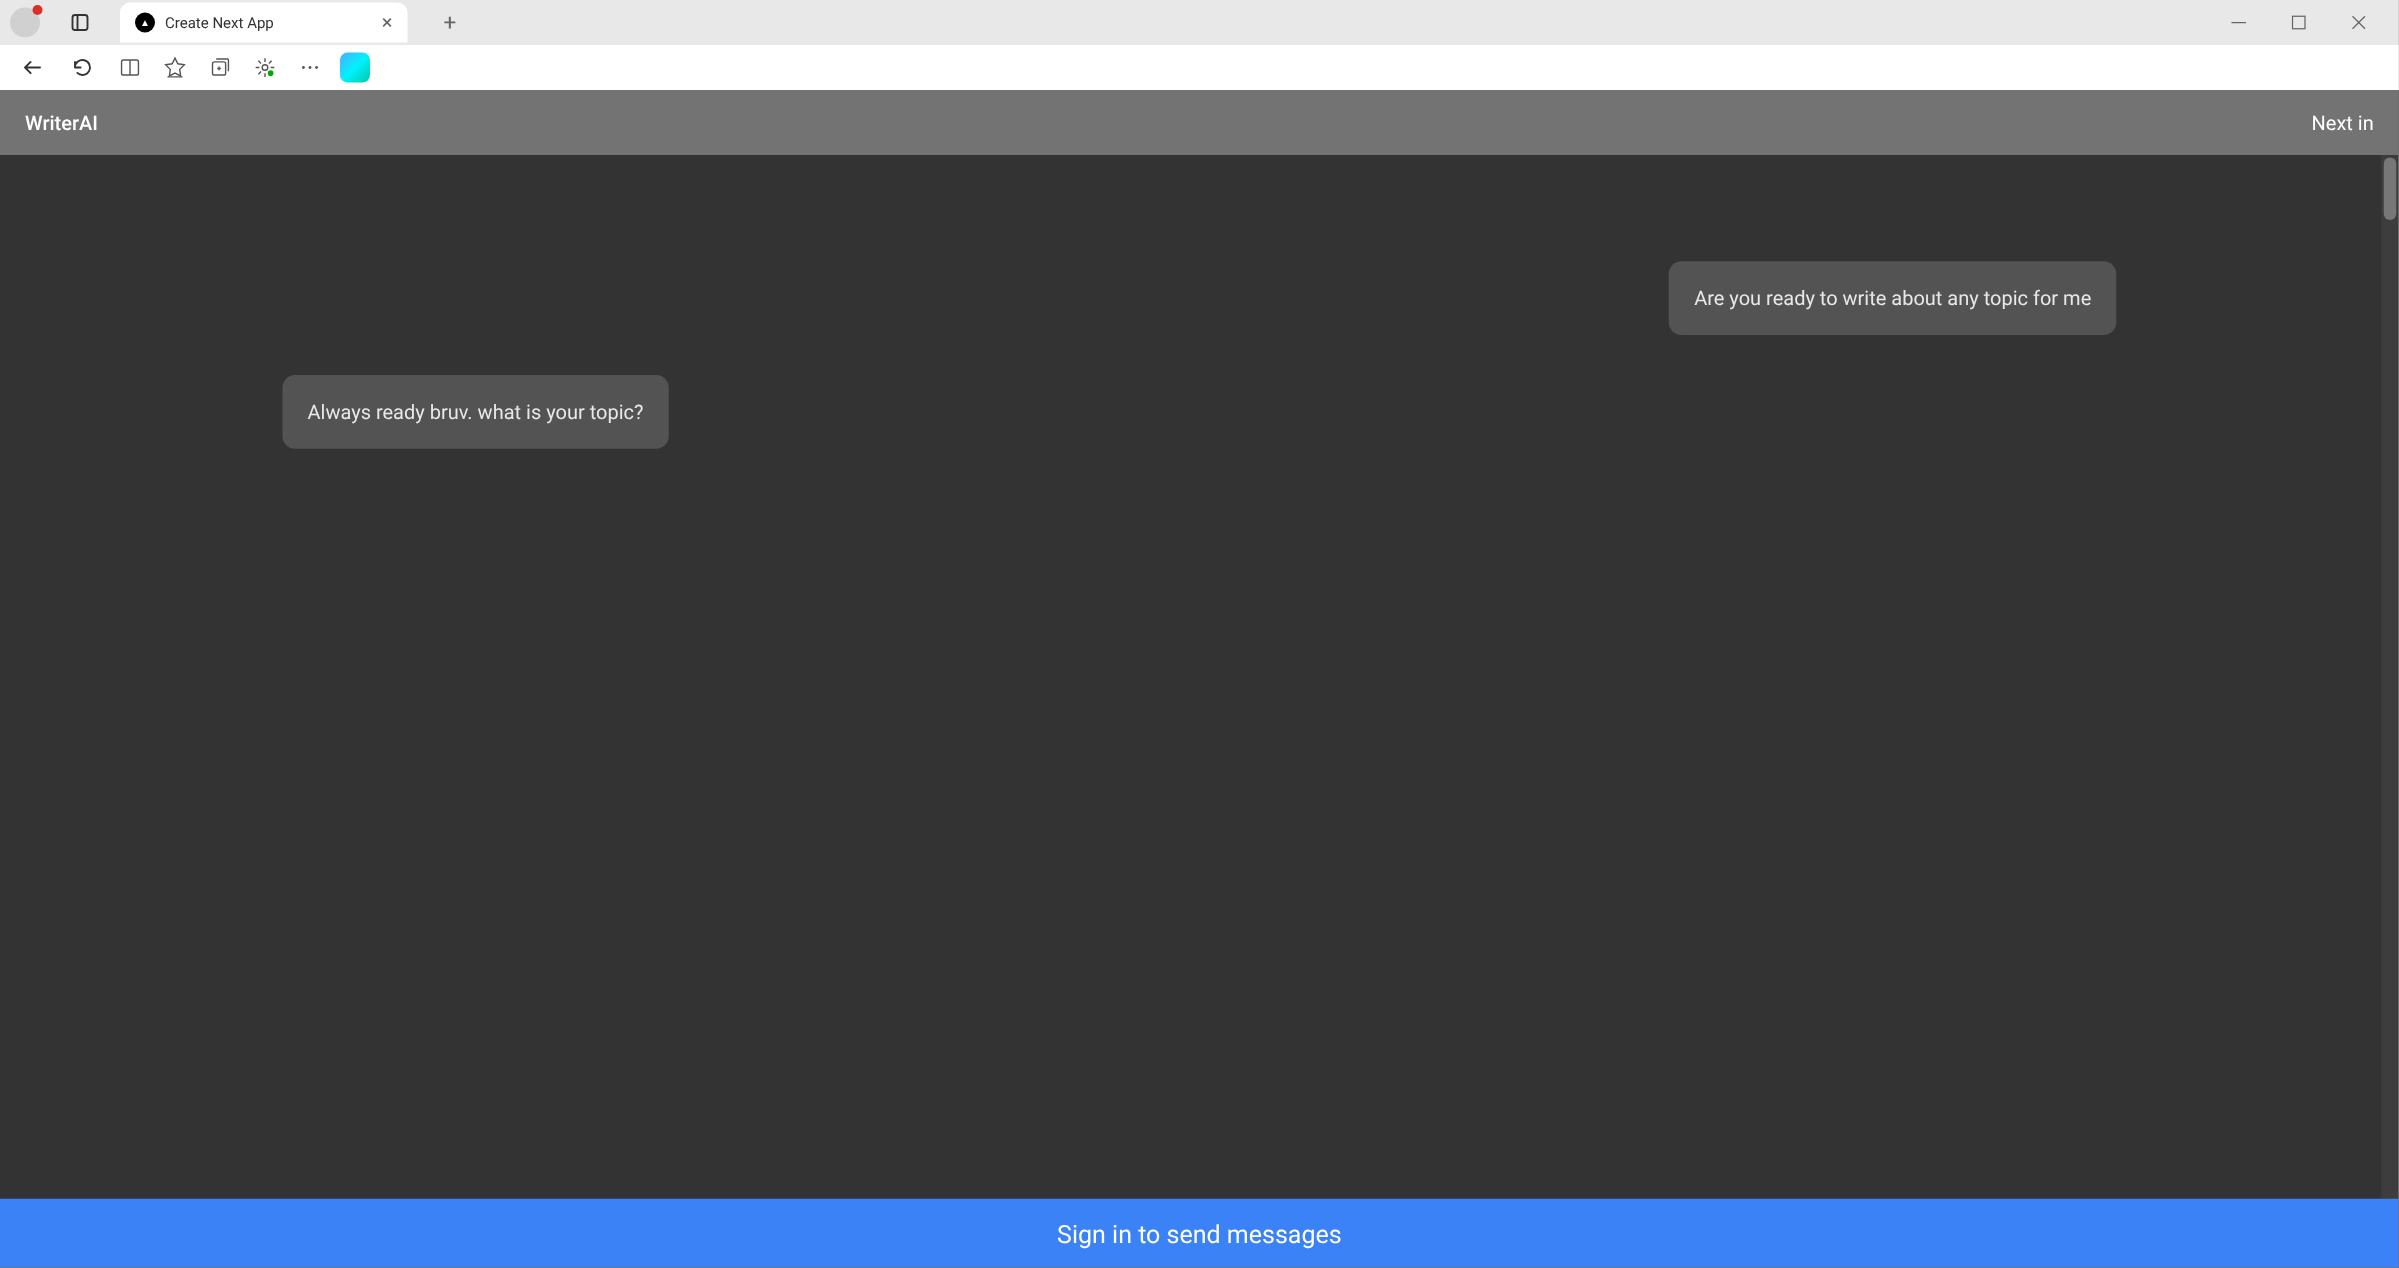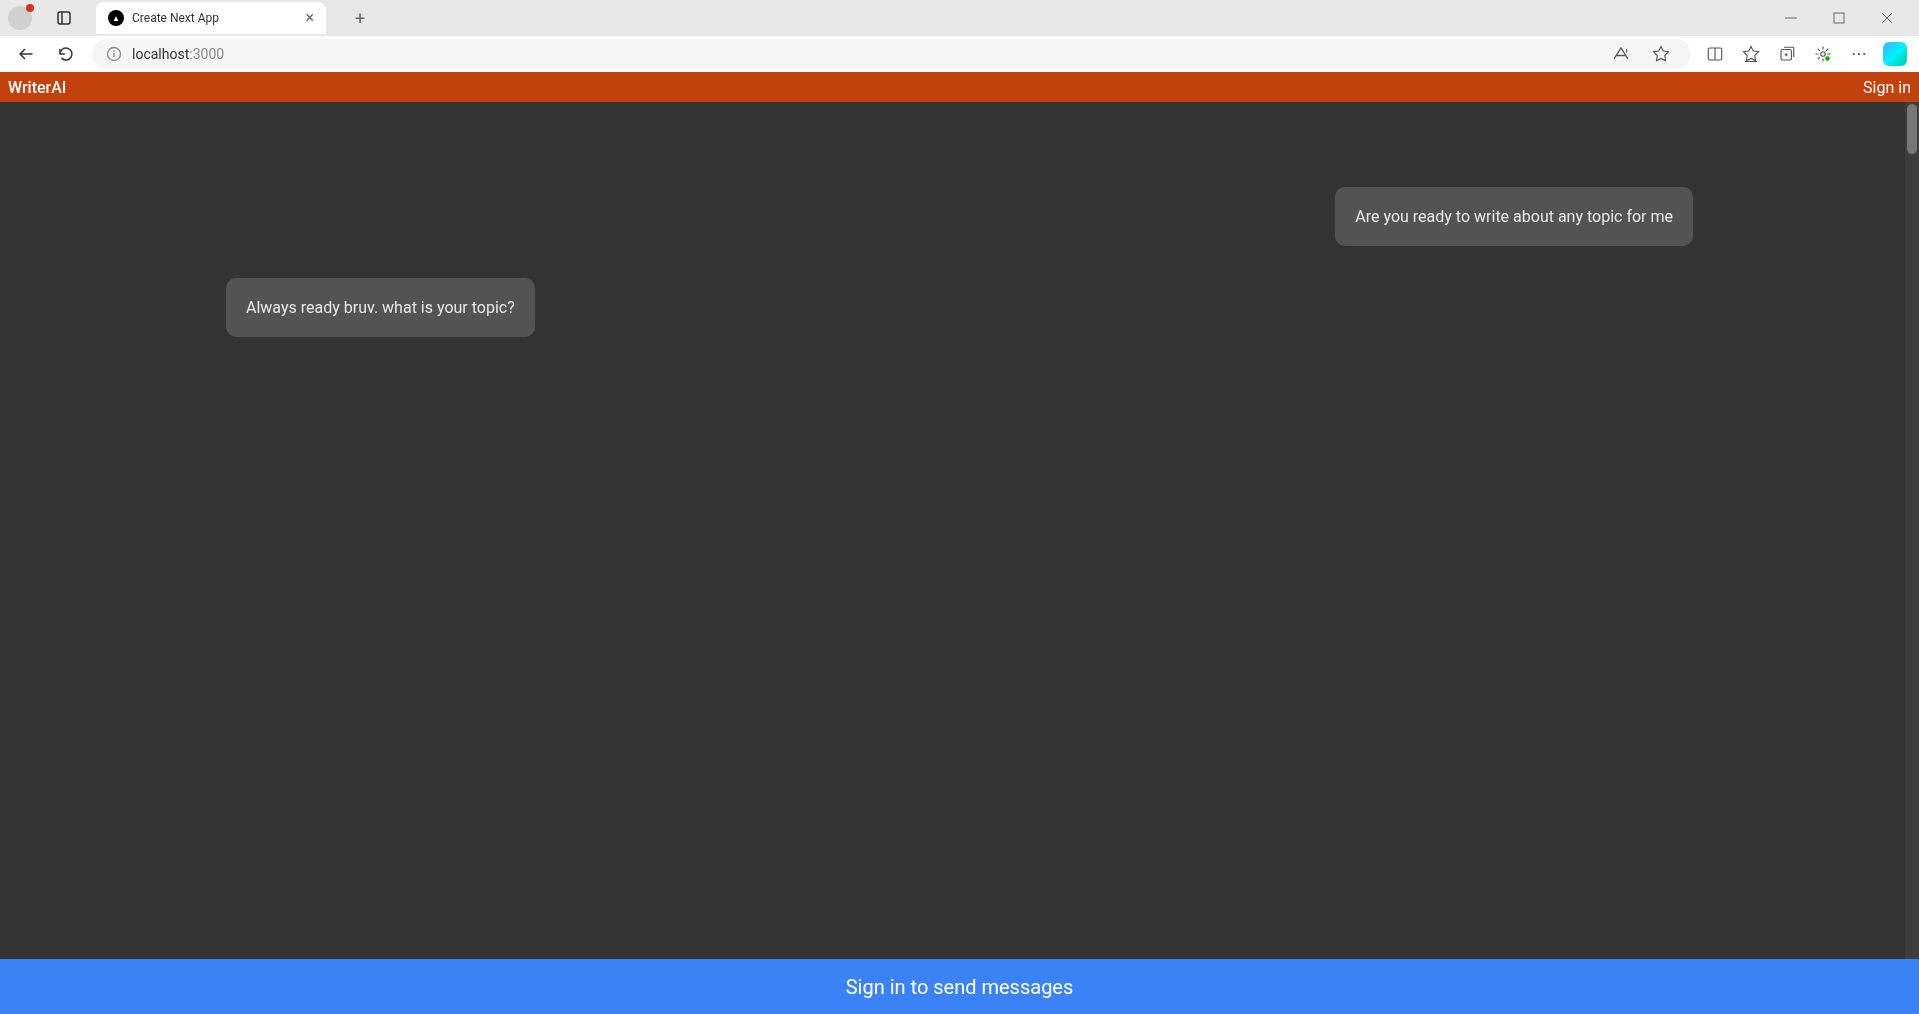--- a/index.html
+++ b/index.html
@@ -200,26 +200,26 @@
     
     .app-container {
       height: calc(1014px - 72px);
       background: #333;
       display: flex;
       flex-direction: column;
       position: relative;
     }
     
     .app-header {
-      height: 30px;
-      background: #c2410c;
+      height: 52px;
+      background: #737373;
       display: flex;
       align-items: center;
       justify-content: space-between;
-      padding: 0 8px;
+      padding: 0 20px;
     }
     
     .app-logo {
       color: #fff;
       font-size: 16px;
       font-weight: 500;
     }
     
     .sign-in-btn {
       color: #fff;
@@ -338,45 +338,20 @@
     <div class="nav-btn">
       <svg width="18" height="18" viewBox="0 0 24 24">
           <path d="M20 12H4M4 12L10 6M4 12L10 18" stroke="#333" stroke-width="2" fill="none" stroke-linecap="round" stroke-linejoin="round"></path>
         </svg>
     </div>
     <div class="nav-btn">
       <svg width="18" height="18" viewBox="0 0 24 24">
           <path d="M4 12a8 8 0 1 1 2.5 5.8M4 12V6M4 12H10" stroke="#333" stroke-width="2" fill="none" stroke-linecap="round" stroke-linejoin="round"></path>
         </svg>
     </div>
-    <div class="url-bar">
-      <div class="url-info-icon" style="font-size:10px;font-weight:bold;border:none;">
-        <svg width="16" height="16" viewBox="0 0 16 16">
-            <circle cx="8" cy="8" r="6.5" fill="none" stroke="#888" stroke-width="1.3"></circle>
-            <circle cx="8" cy="5" r="0.8" fill="#888"></circle>
-            <line x1="8" y1="7" x2="8" y2="11" stroke="#888" stroke-width="1.3"></line>
-          </svg>
-      </div>
-      <span class="url-text">
-        <span>localhost</span><span class="port">:3000</span>
-      </span>
-      <div class="browser-actions">
-        <div class="browser-action">
-          <svg width="18" height="18" viewBox="0 0 24 24">
-              <path d="M3 18L12 4L21 18M6 14H18" stroke="#555" stroke-width="1.8" fill="none" stroke-linecap="round"></path>
-              <path d="M19 6C20 7 20 9 19 10" stroke="#555" stroke-width="1.5" fill="none"></path>
-            </svg>
-        </div>
-        <div class="browser-action">
-          <svg width="18" height="18" viewBox="0 0 24 24">
-              <path d="M12 2l3 6 7 1-5 5 1 7-6-3-6 3 1-7-5-5 7-1z" stroke="#555" stroke-width="1.5" fill="none"></path>
-            </svg>
-        </div>
-      </div>
-    </div>
     <div class="browser-action">
       <svg width="18" height="18" viewBox="0 0 24 24">
           <rect x="3" y="4" width="18" height="16" rx="2" stroke="#555" stroke-width="1.5" fill="none"></rect>
           <line x1="12" y1="4" x2="12" y2="20" stroke="#555" stroke-width="1.5"></line>
         </svg>
     </div>
     <div class="browser-action">
       <svg width="18" height="18" viewBox="0 0 24 24">
           <path d="M12 2l3 6 7 1-5 5 1 7-6-3-6 3 1-7-5-5 7-1z" stroke="#555" stroke-width="1.5" fill="none"></path>
           <line x1="4" y1="22" x2="20" y2="22" stroke="#555" stroke-width="1.5"></line>
@@ -406,21 +381,21 @@
     </div>
     <div class="browser-action">
       <div class="copilot-icon"></div>
     </div>
   </div>
 </div>
 
 <div class="app-container">
   <div class="app-header">
     <div class="app-logo">WriterAI</div>
-    <div class="sign-in-btn">Sign in</div>
+    <div class="sign-in-btn">Next in</div>
   </div>
 
   <div class="chat-area">
     <div class="message message-right">
       <span>Are you ready to write about any topic for me</span>
     </div>
     <div class="message message-left">
       <span>Always ready bruv. what is your topic?</span>
     </div>
     <div class="scrollbar-track">

